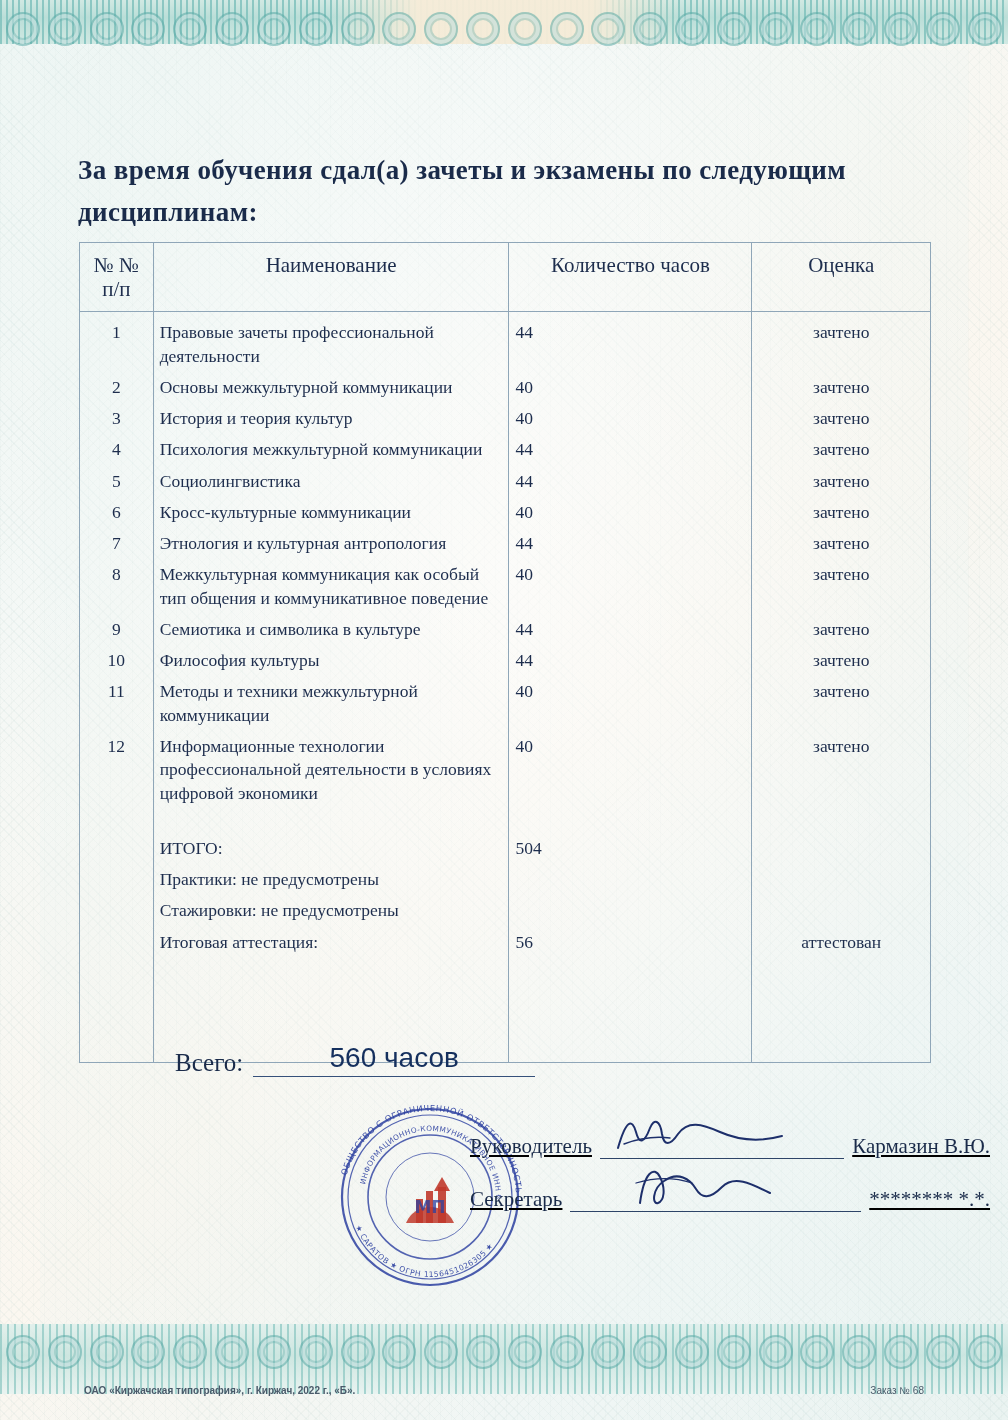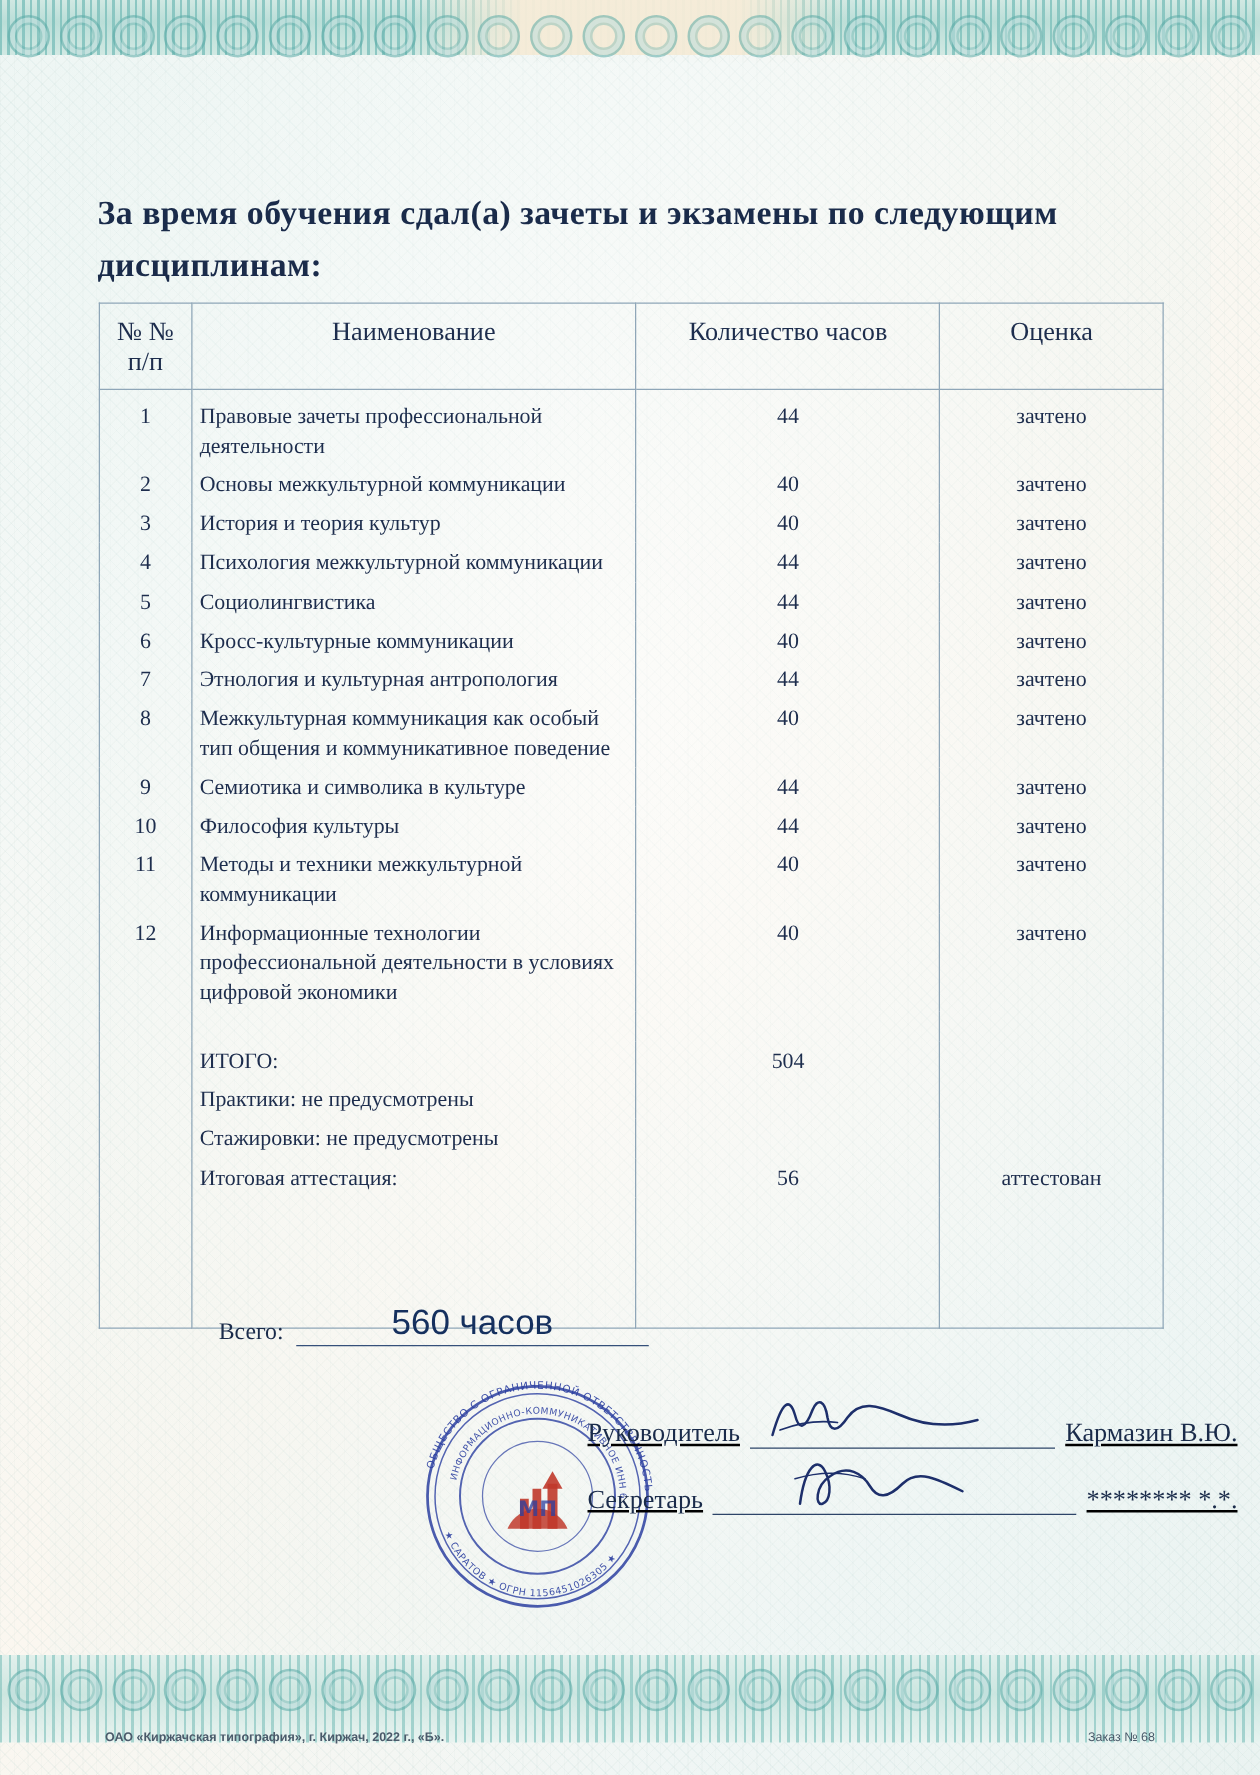--- a/index.html
+++ b/index.html
@@ -126,36 +126,36 @@
     border-right: 1px solid #8fa6b8;
     border-top: none;
     border-bottom: none;
     font-size: 17.5px;
     line-height: 1.33;
     padding: 4px 6px;
   }
   tbody tr:first-child td { padding-top: 9px; }
   td.num { text-align: center; font-size: 18px; }
   td.name { text-align: left; padding-left: 12px; }
-  td.hours { text-align: center; }
+  td.hours { }
   td.mark { text-align: center; }
   tr.spacer td { height: 16px; }
   .summary-block td { padding-top: 2px; padding-bottom: 2px; }
   .bottom-pad td { height: 96px; }
   table.grades tbody tr:last-child td { border-bottom: 1px solid #8fa6b8; }
 
   .total-row {
     position: absolute;
     left: 175px;
     top: 1000px;
     display: flex;
     align-items: flex-end;
   }
   .total-label {
-    font-size: 19px;
+    font-size: 25px;
     color: #1a2b4a;
     margin-right: 10px;
   }
   .total-value {
     font-size: 28px;
     color: #15305e;
     border-bottom: 1.6px solid #35507a;
     min-width: 250px;
     text-align: center;
     padding: 0 16px 2px 16px;

